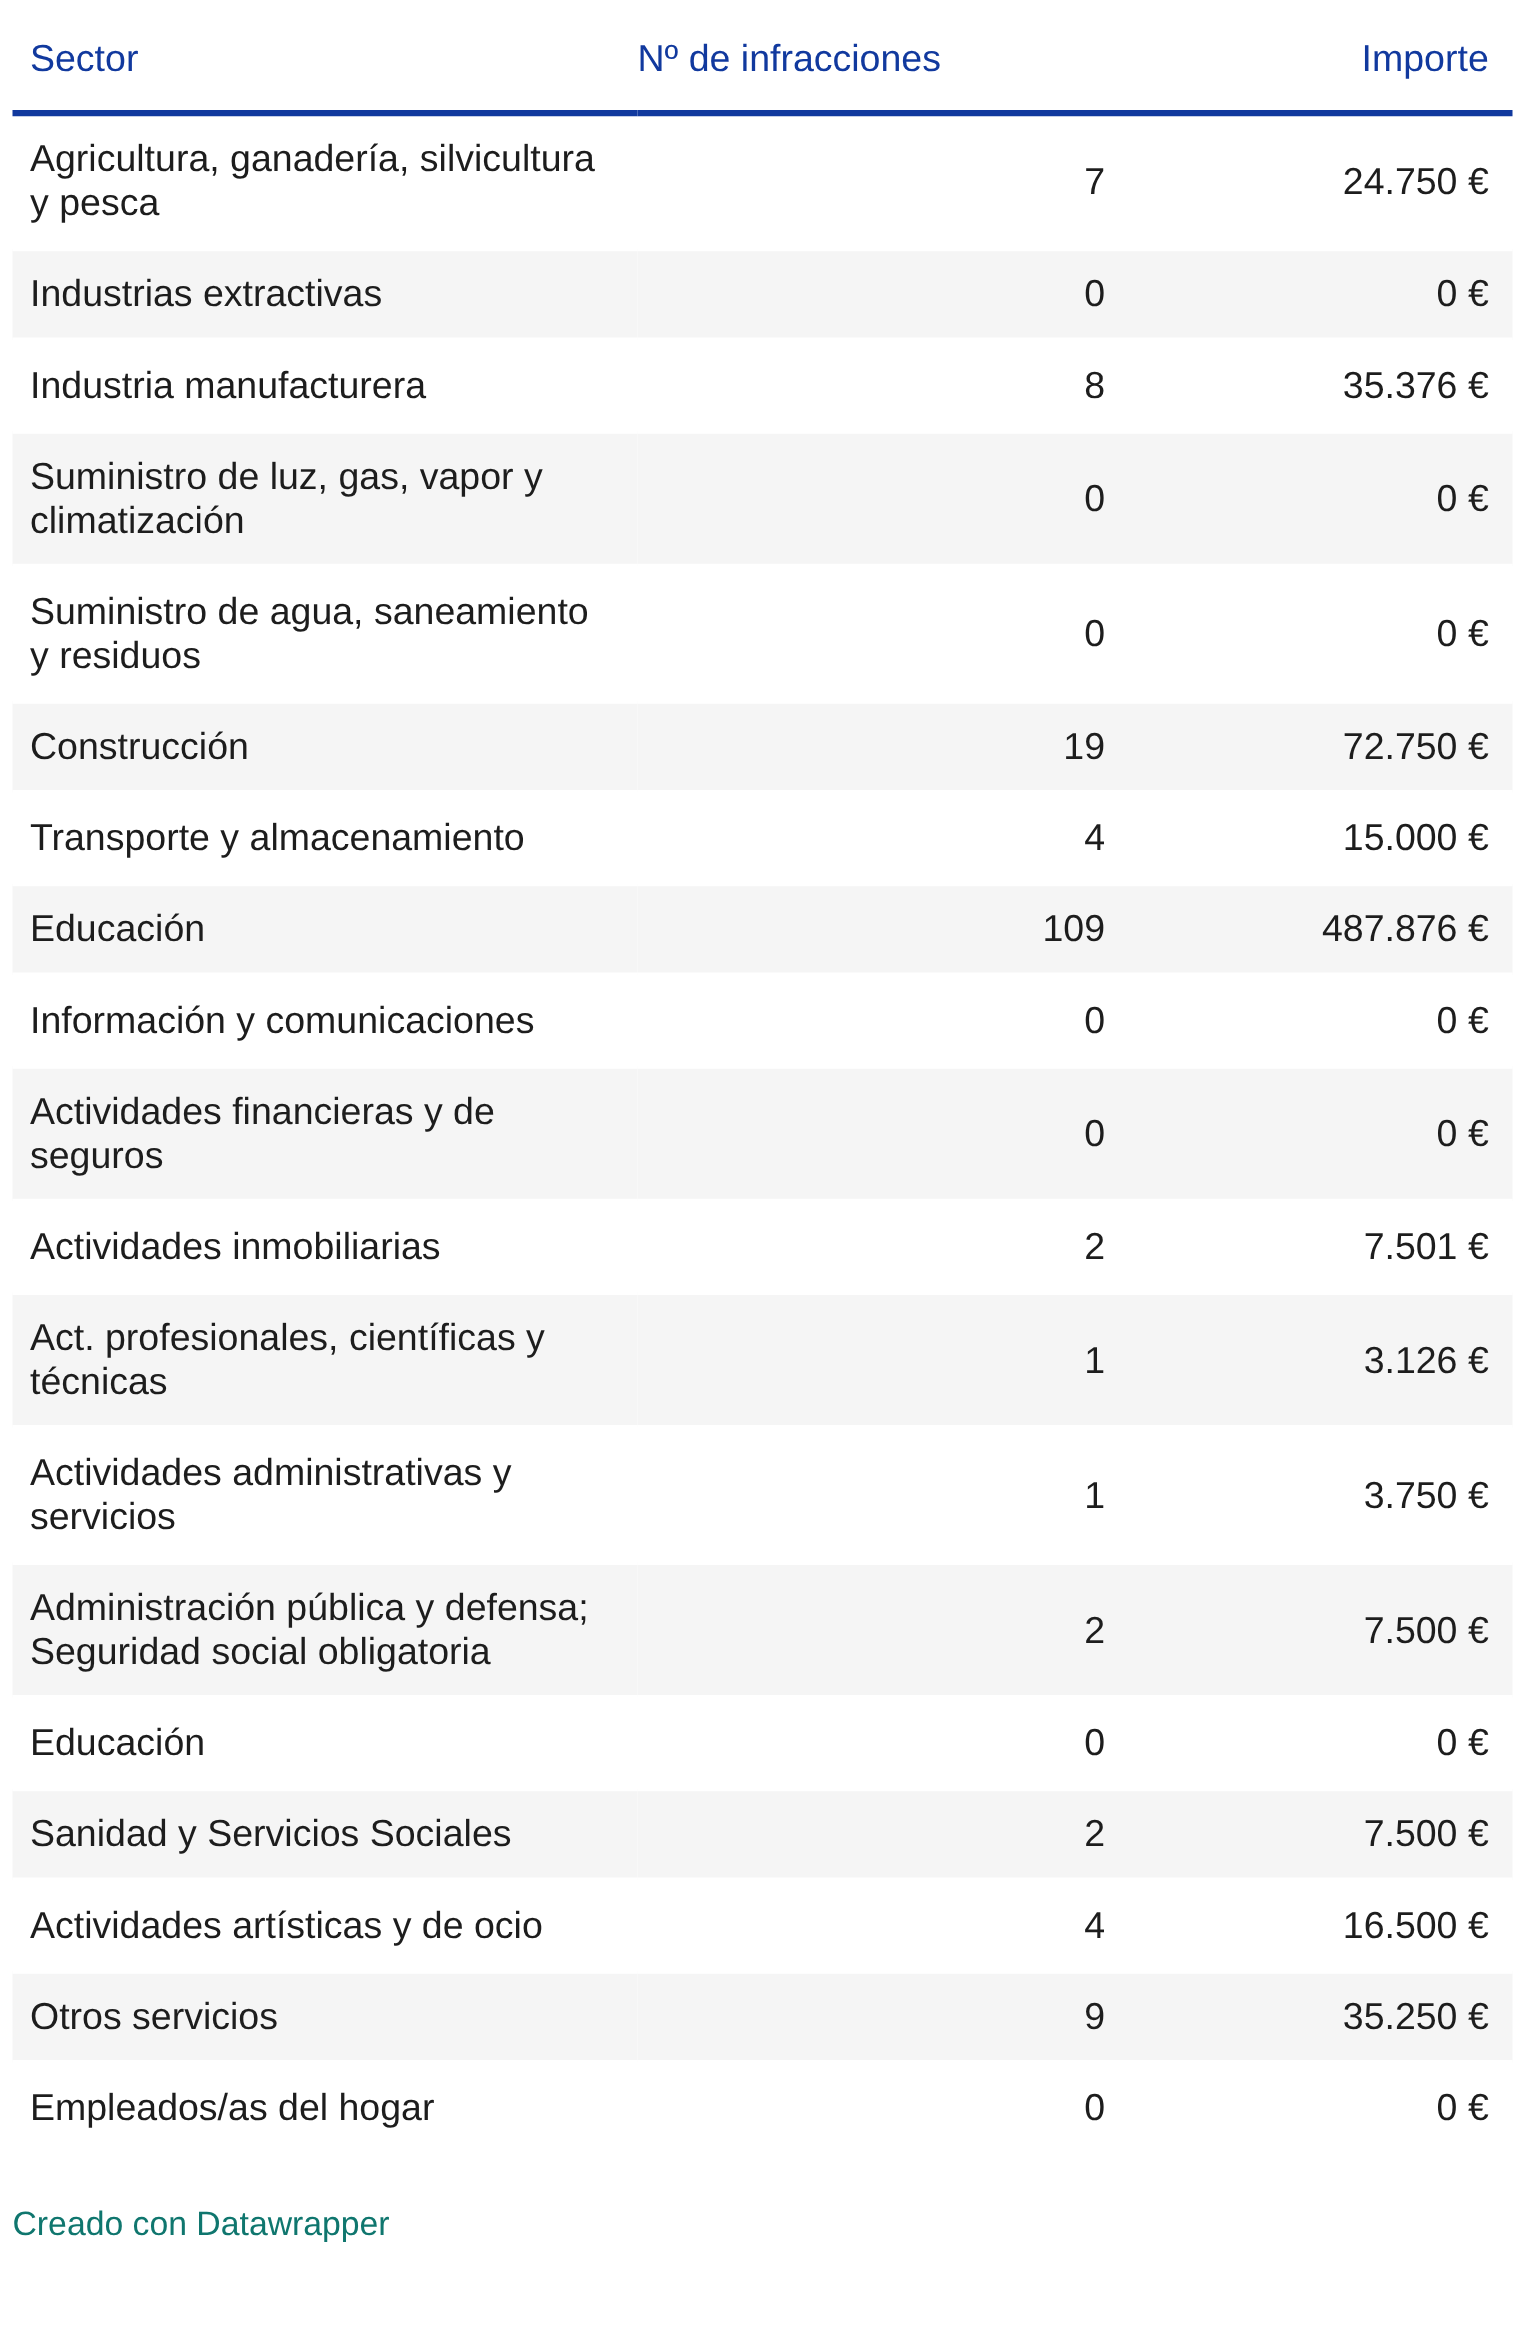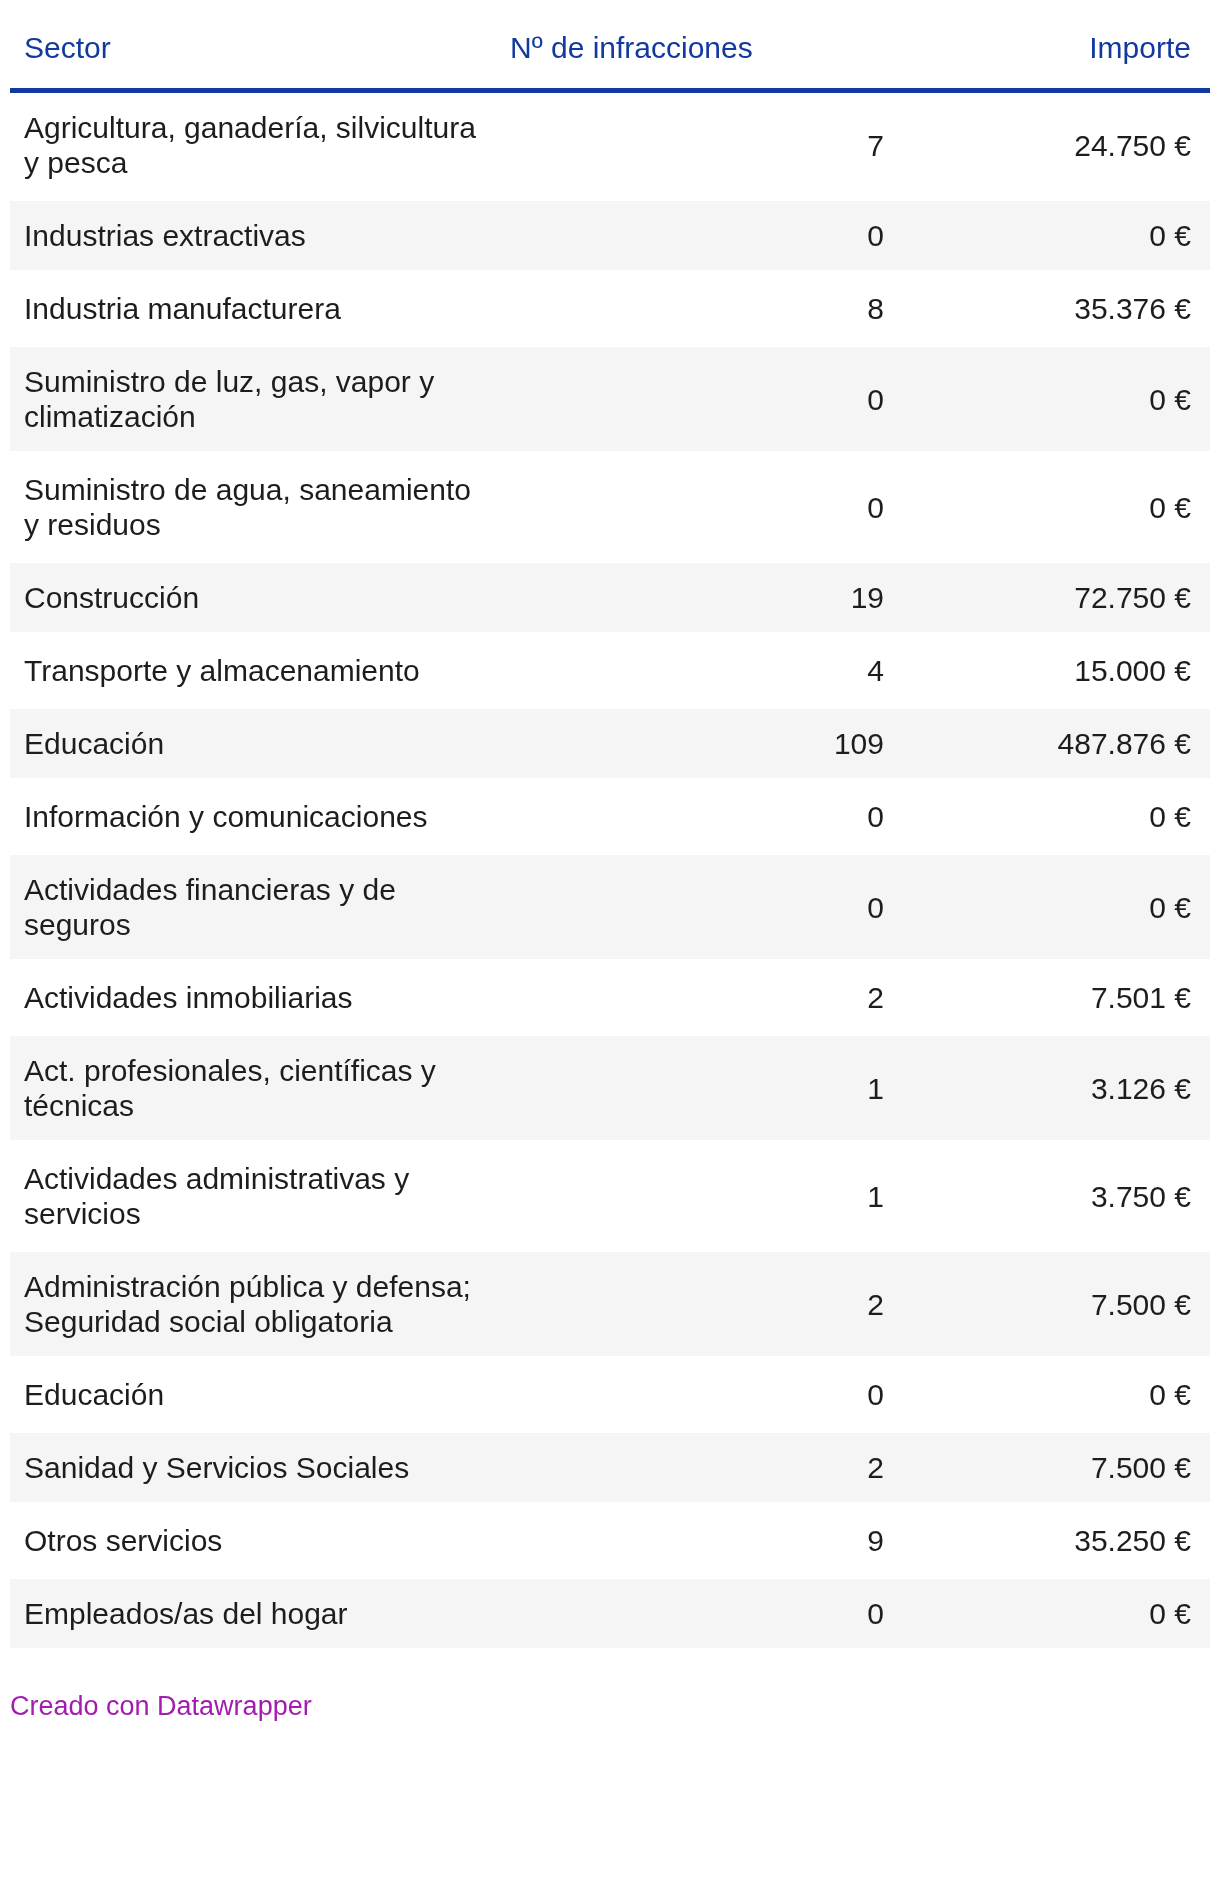--- a/index.html
+++ b/index.html
@@ -51,21 +51,21 @@
   td.cell-num    { text-align: right; }
   td.cell-amount { text-align: right; padding-right: 19px; }
 
   tbody tr:nth-child(even) { background: #f5f5f5; }
   tbody tr:nth-child(odd)  { background: #ffffff; }
 
   .credit {
     margin: 38px 0 0 10px;
     font-size: 27px;
     line-height: 32px;
-    color: #a21caf;
+    color: #0f766e;
   }
 </style>
 </head>
 <body>
 
 <div class="table-wrap">
   <table>
     <colgroup>
       <col style="width:500px">
       <col style="width:374px">
@@ -160,20 +160,25 @@
           <td class="cell-sector">Educación</td>
           <td class="cell-num">0</td>
           <td class="cell-amount">0 €</td>
         </tr>
         <tr>
           <td class="cell-sector">Sanidad y Servicios Sociales</td>
           <td class="cell-num">2</td>
           <td class="cell-amount">7.500 €</td>
         </tr>
         <tr>
+          <td class="cell-sector">Actividades artísticas y de ocio</td>
+          <td class="cell-num">4</td>
+          <td class="cell-amount">16.500 €</td>
+        </tr>
+        <tr>
           <td class="cell-sector">Otros servicios</td>
           <td class="cell-num">9</td>
           <td class="cell-amount">35.250 €</td>
         </tr>
         <tr>
           <td class="cell-sector">Empleados/as del hogar</td>
           <td class="cell-num">0</td>
           <td class="cell-amount">0 €</td>
         </tr>
       </tbody>

